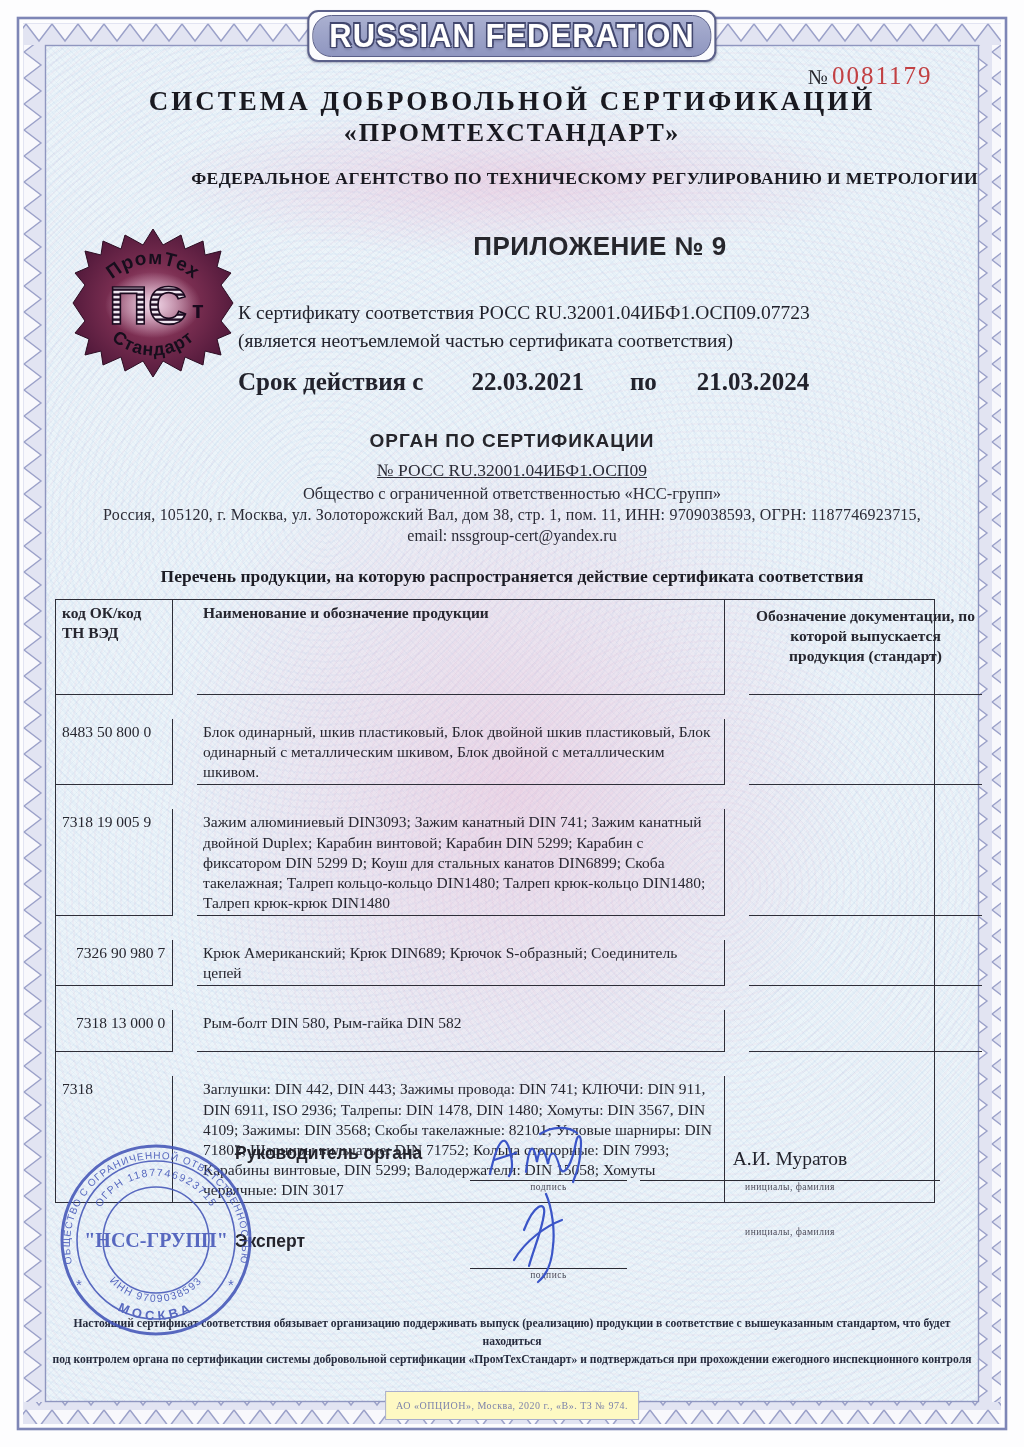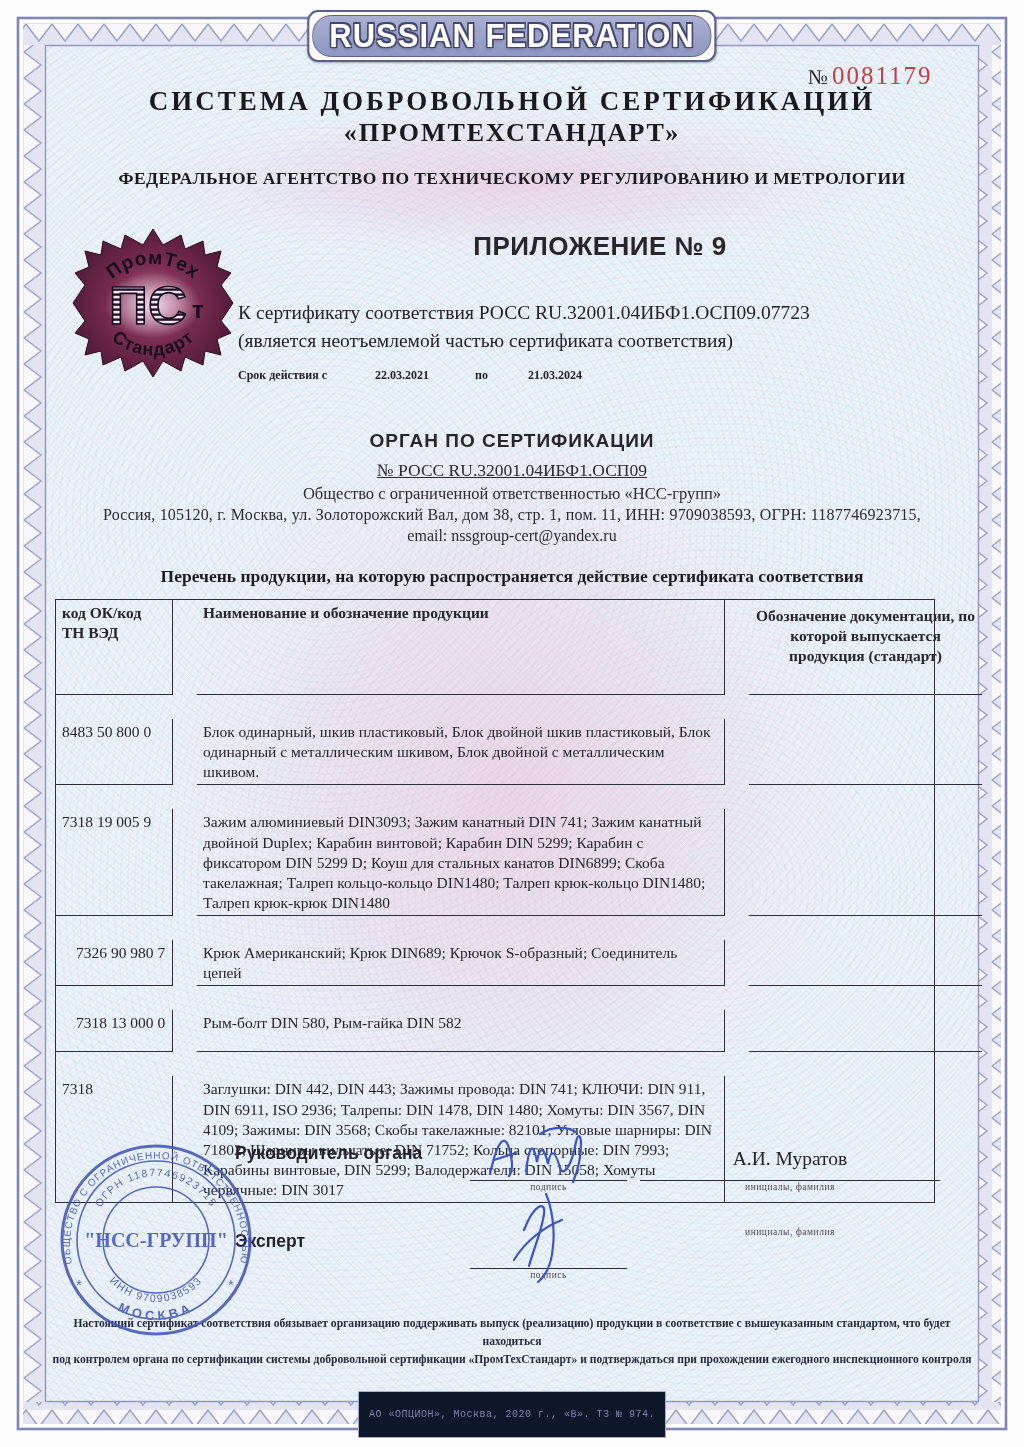--- a/index.html
+++ b/index.html
@@ -26,27 +26,27 @@
          text-shadow:-1.5px -1.5px 0 #42476e,1.5px -1.5px 0 #42476e,-1.5px 1.5px 0 #42476e,1.5px 1.5px 0 #42476e,0 2px 3px rgba(20,20,50,.4);}
   
   .form-number{left:808px;top:62px;white-space:nowrap;}
   .form-number .no{font-size:21px;color:#26262e;margin-right:4px;}
   .form-number .digits{font-size:25px;letter-spacing:2px;color:#c24043;}
   
   .t-center{left:46px;width:932px;text-align:center;}
   .title1{top:86px;font-size:27px;font-weight:bold;letter-spacing:3px;color:#191920;}
   .title2{top:118px;font-size:26px;font-weight:bold;letter-spacing:2px;color:#191920;}
   .registry{top:150px;font-size:15px;font-weight:bold;color:#20202a;}
-  .agency{top:168px;font-size:17.5px;font-weight:bold;letter-spacing:.4px;color:#191920;}
+  .agency{top:168px;font-size:17.5px;font-weight:bold;letter-spacing:.4px;color:#191920;text-align:right;}
   
   .appendix-title{left:240px;top:231px;width:720px;text-align:center;
       font-family:"Liberation Sans", sans-serif;font-weight:bold;font-size:26px;color:#26262c;letter-spacing:.5px;}
   .cert-line1{left:238px;top:302px;font-size:19.5px;color:#22222c;}
   .cert-line2{left:238px;top:330px;font-size:19.5px;color:#22222c;}
-  .validity{left:238px;top:368px;font-size:12px;font-weight:600;color:#22222c;}
+  .validity{left:238px;top:368px;font-size:25px;font-weight:600;color:#22222c;}
   .validity .gap1{margin-right:48px;} .validity .gap2{margin-right:46px;} .validity .gap3{margin-right:40px;}
   
   .org-heading{top:430px;font-family:"Liberation Sans", sans-serif;font-weight:bold;font-size:19px;letter-spacing:1px;color:#26262c;}
   .org-number{top:460px;font-size:17.5px;color:#2b2b36;text-decoration:underline;}
   .org-name{top:484px;font-size:16.5px;color:#2b2b36;}
   .org-address{top:506px;font-size:16px;letter-spacing:.2px;color:#2b2b36;}
   .org-email{top:527px;font-size:16px;color:#2b2b36;}
   .list-heading{top:566px;font-size:17.5px;font-weight:bold;color:#1c1c24;}
   
   .ptable{left:55px;top:599px;width:878px;border:1.6px solid #2e2e38;border-collapse:collapse;
@@ -67,22 +67,22 @@
   .sigblock-a{left:470px;top:1150px;width:157px;} .sigblock-b{left:470px;top:1238px;width:157px;}
   .nameblock-a{left:640px;top:1148px;width:300px;} .nameblock-b{left:640px;top:1226px;width:300px;}
   .namebox{height:32px;border-bottom:1.4px solid #2a2a33;text-align:center;font-size:19.5px;color:#23232d;}
   .sig-svg{position:absolute;z-index:5;}
   .sig-a{left:482px;top:1122px;} .sig-b{left:494px;top:1188px;}
   .stamp{left:56px;top:1140px;z-index:4;opacity:.88;}
   .logo{left:70px;top:226px;z-index:4;}
   
   .fineprint{left:46px;top:1315px;width:932px;text-align:center;font-size:11.6px;font-weight:bold;
              line-height:1.55;color:#262b3d;}
-  .printinfo{left:50%;top:1391px;transform:translateX(-50%);z-index:5;background:#0f172a;border:1px solid #a9aecd;
-             font-family:Liberation Mono, monospace;font-size:10px;color:#7e84ab;padding:17px 10px;white-space:nowrap;letter-spacing:.5px;}
+  .printinfo{left:50%;top:1391px;transform:translateX(-50%);z-index:5;background:#fef9c3;border:1px solid #a9aecd;
+             font-family:Liberation Serif, serif;font-size:10px;color:#7e84ab;padding:8px 10px;white-space:nowrap;letter-spacing:.5px;}
 </style>
 </head>
 <body>
 
 <div class="page">
 
   <div class="bg"></div>
 
   <svg class="frame-svg" width="1024" height="1447">
     <defs>

